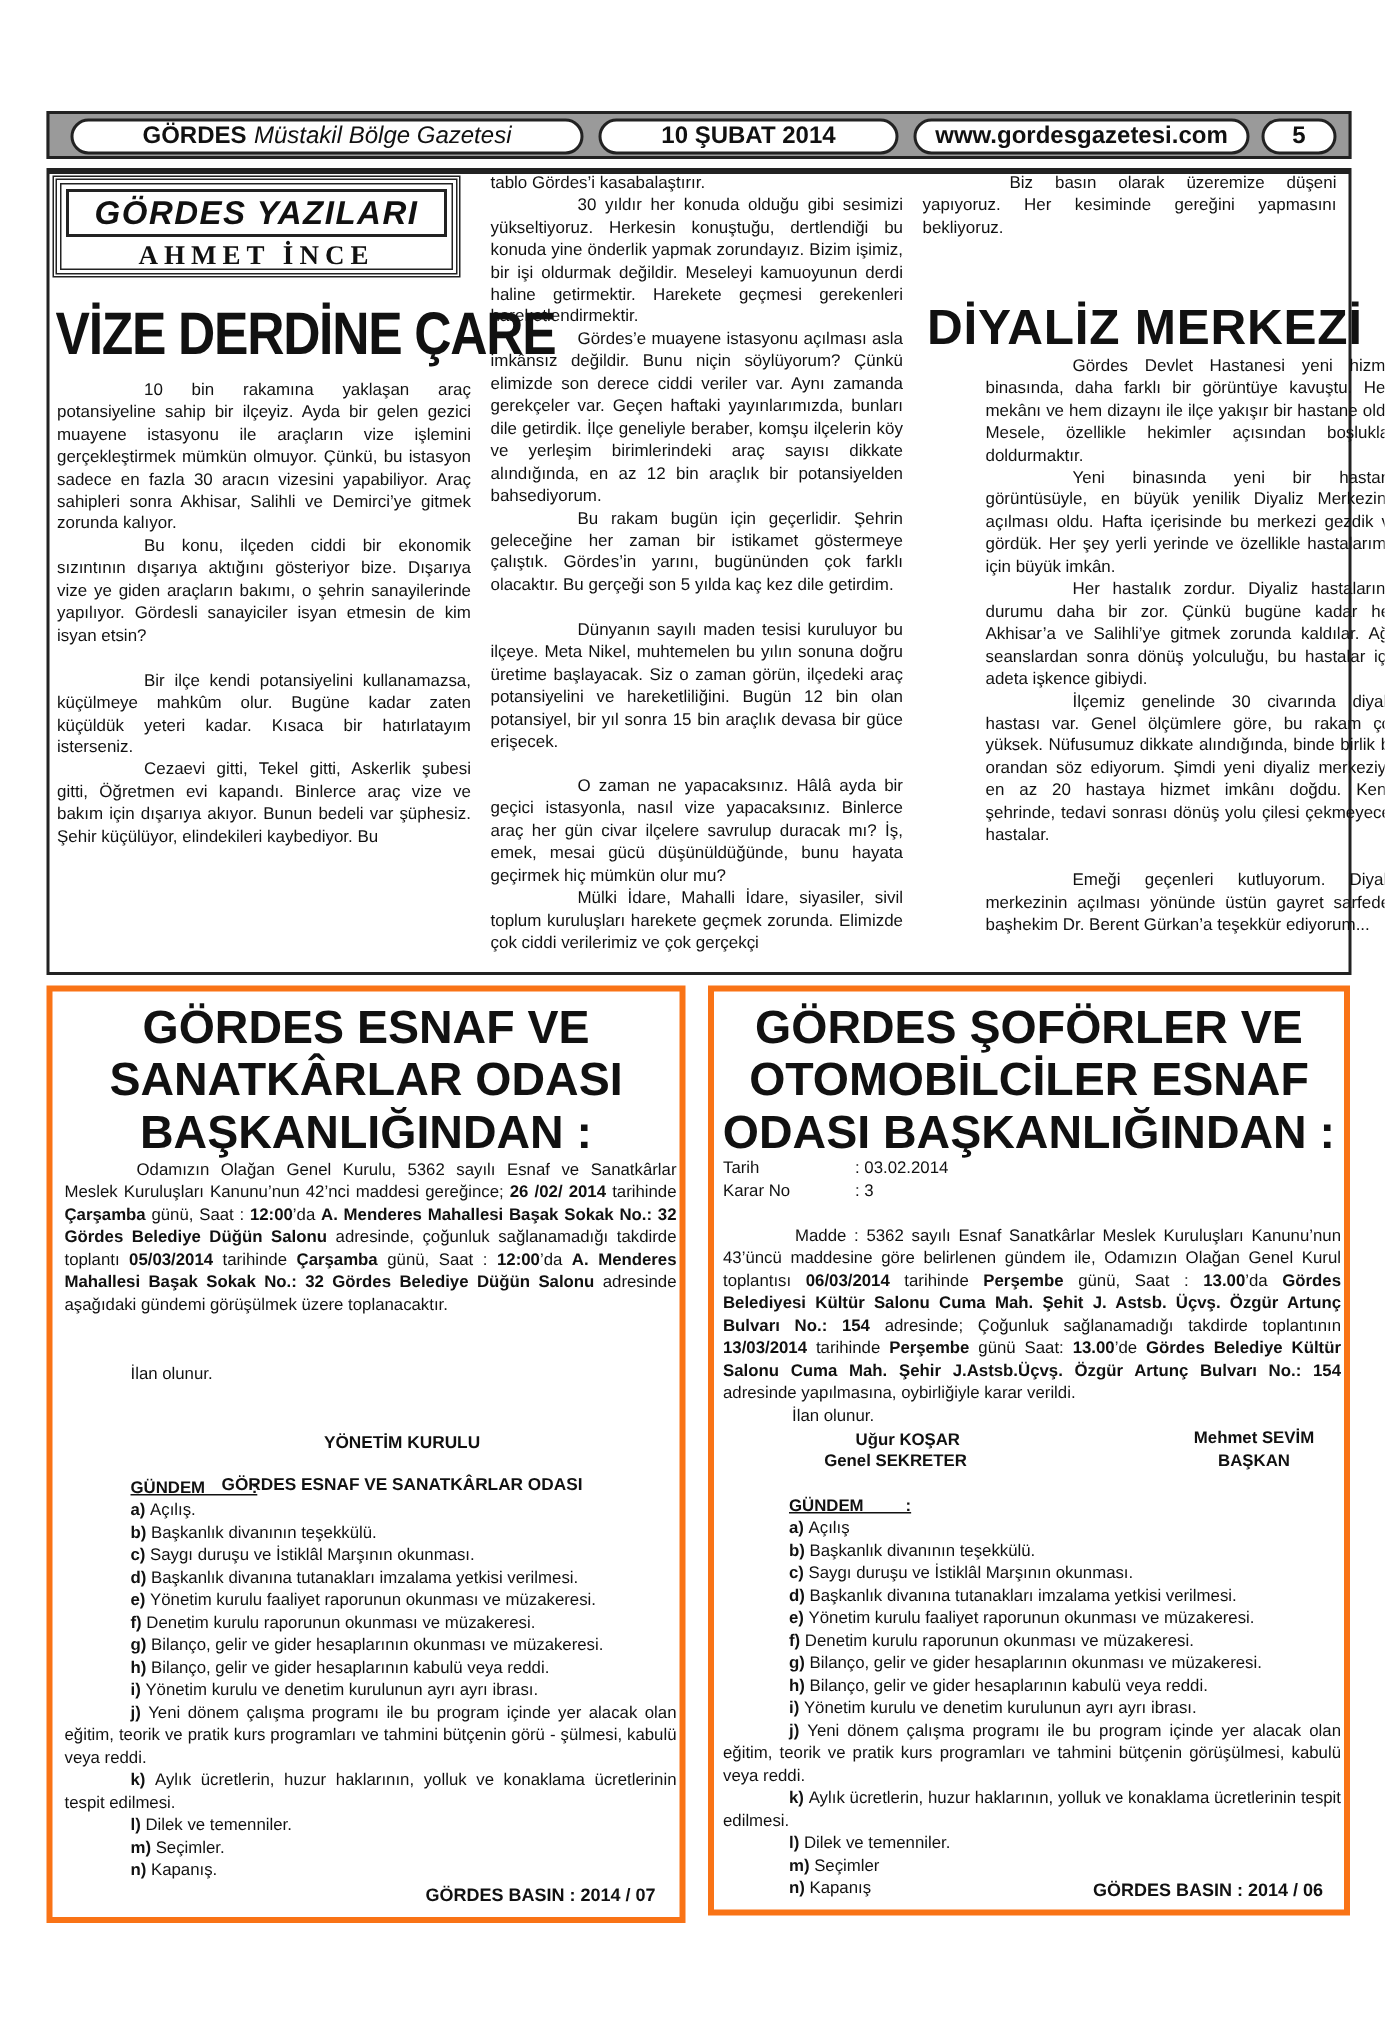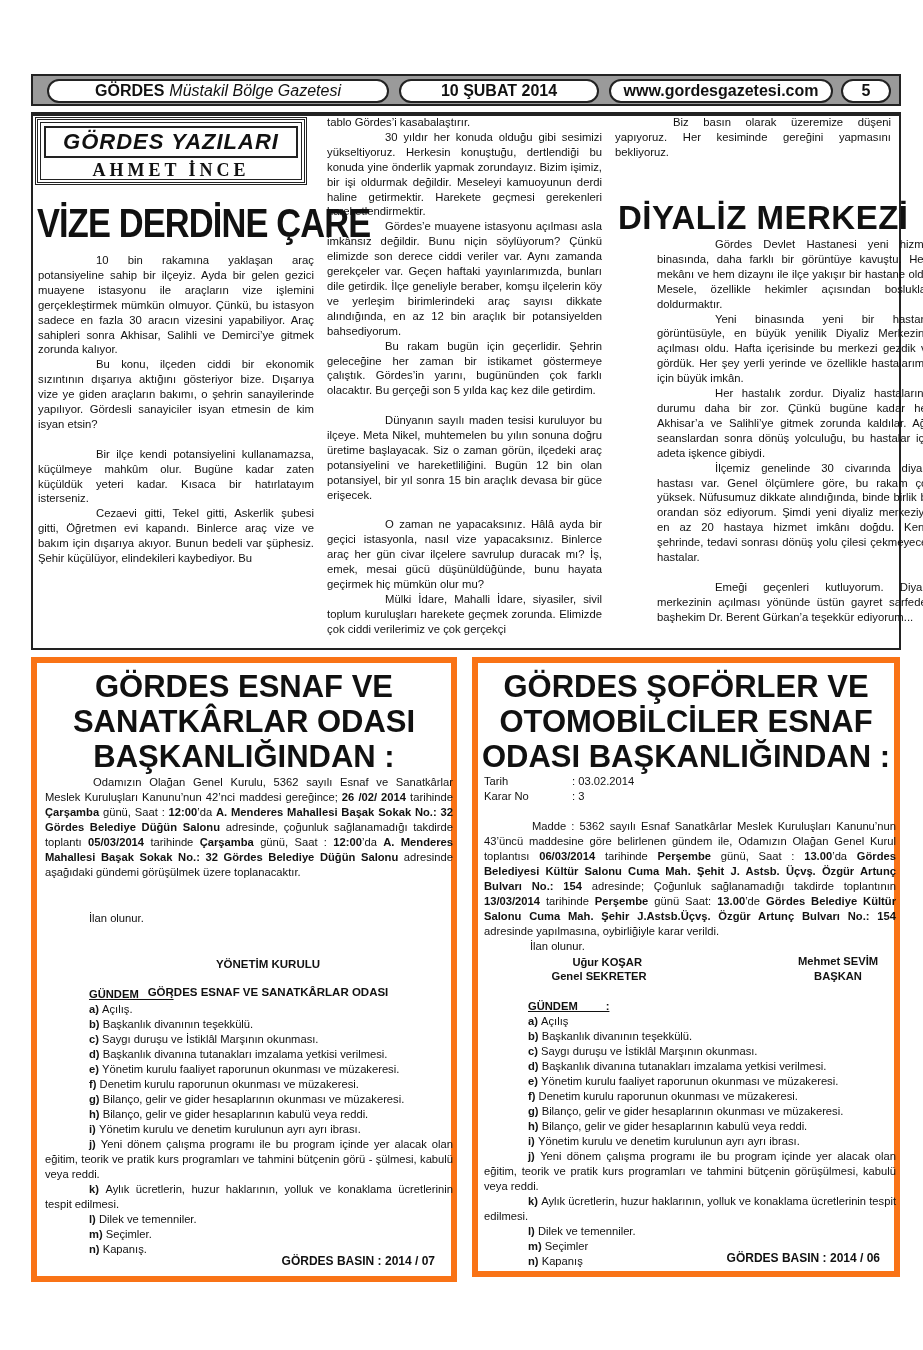--- a/index.html
+++ b/index.html
@@ -19,21 +19,21 @@
   .gap { height:14.9px; }
 
   .masthead-box { left:35px; top:117px; width:272px; height:68px; border:3px double #222; box-sizing:border-box; outline:1px solid #222; outline-offset:-6px; }
   .mh-title { position:absolute; left:0; right:0; top:6px; text-align:center; font-weight:bold; font-style:italic; font-size:22px; letter-spacing:1px; border:2px solid #222; margin:0 6px; height:28px; line-height:28px; }
   .mh-author { position:absolute; left:0; right:0; top:40px; text-align:center; font-family:"Liberation Serif", serif; font-weight:bold; font-size:18px; letter-spacing:4px; }
 
   .headline-vize { left:37px; top:200px; width:278px; font-family:"Liberation Sans Narrow","Liberation Sans", sans-serif; font-weight:bold; font-size:40px; line-height:46px; transform:scaleX(0.86); transform-origin:left top; white-space:nowrap; letter-spacing:-1px; }
   .headline-diyaliz { left:618px; top:198px; width:280px; font-weight:bold; font-size:33px; line-height:40px; white-space:nowrap; text-align:center; letter-spacing:0.5px; }
 
   
-  .notice { border:6px solid #f97316; box-sizing:border-box; }
+  .notice { border:4px solid #f97316; box-sizing:border-box; }
   .notice-left { left:31px; top:657px; width:426px; height:625px; }
   .notice-right { left:472px; top:657px; width:428px; height:620px; }
   .notice-title { position:absolute; left:0; right:0; text-align:center; font-weight:bold; font-size:31px; line-height:35px; white-space:nowrap; }
   .ntext { position:absolute; font-size:11.2px; line-height:15px; text-align:justify; }
   .ntext p { margin:0; }
   .b { font-weight:bold; }
   .u { text-decoration:underline; }
   .agenda-item { margin:0; }
   .footer-code { position:absolute; font-weight:bold; font-size:12px; }
 </style>

